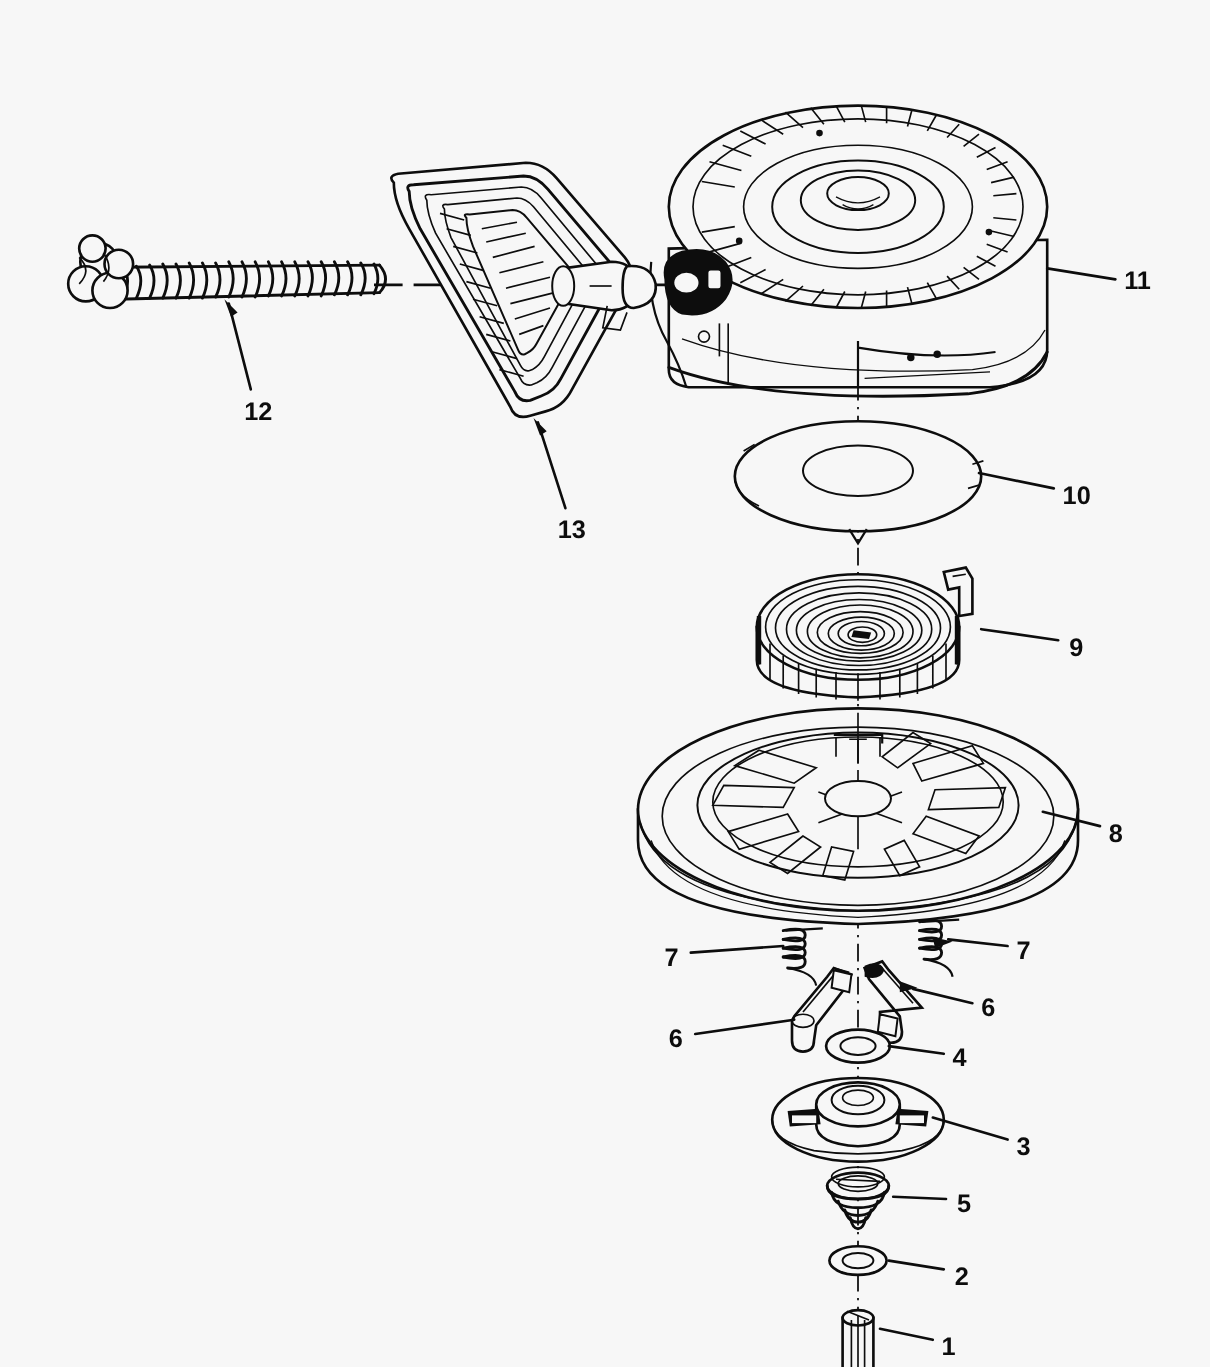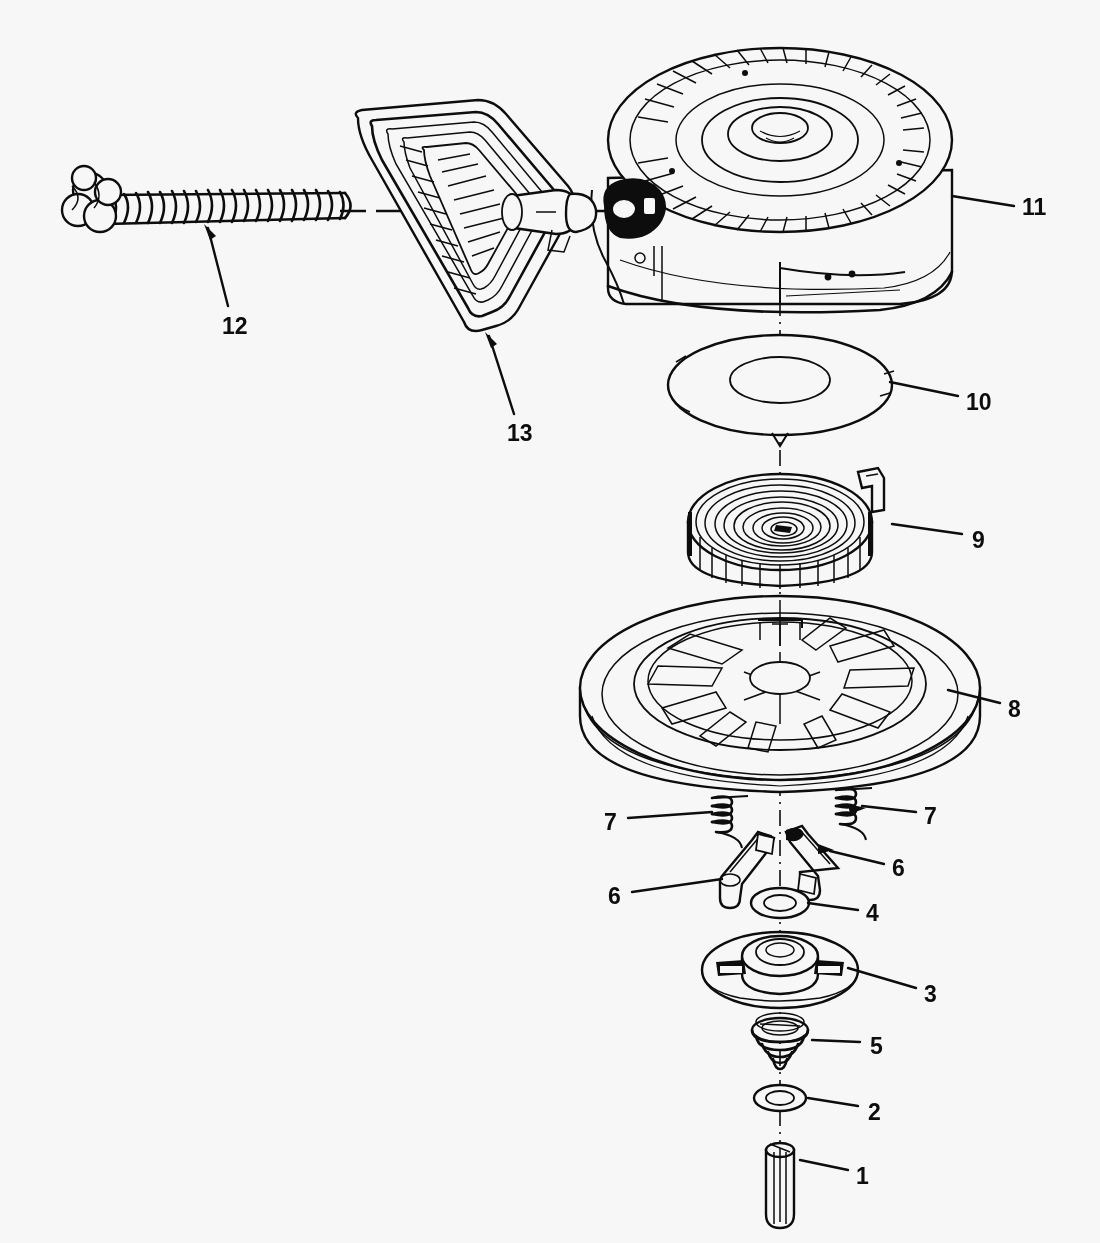--- a/index.html
+++ b/index.html
@@ -4,21 +4,21 @@
 <title>Recoil Starter Exploded Parts Diagram</title>
 <style>
   html,body{margin:0;padding:0;}
   body{
     width:1100px;height:1243px;
     background:#f7f7f7;
     font-family:"Liberation Sans", sans-serif;
     overflow:hidden;
     position:relative;
   }
-  #diagram-root{position:absolute;inset:0;}
+  #diagram-root{position:absolute;inset:0;margin-top:48px;}
   svg#parts-diagram{display:block;width:1100px;height:1243px;}
   .callout-num{
     font-family:"Liberation Sans", sans-serif;
     font-weight:bold;
     font-size:23px;
     fill:#0d0d0d;
   }
   .ln{fill:none;stroke:#0d0d0d;stroke-width:2;}
   .ln-thin{fill:none;stroke:#0d0d0d;stroke-width:1.5;}
   .ln-hair{fill:none;stroke:#0d0d0d;stroke-width:1.2;}

